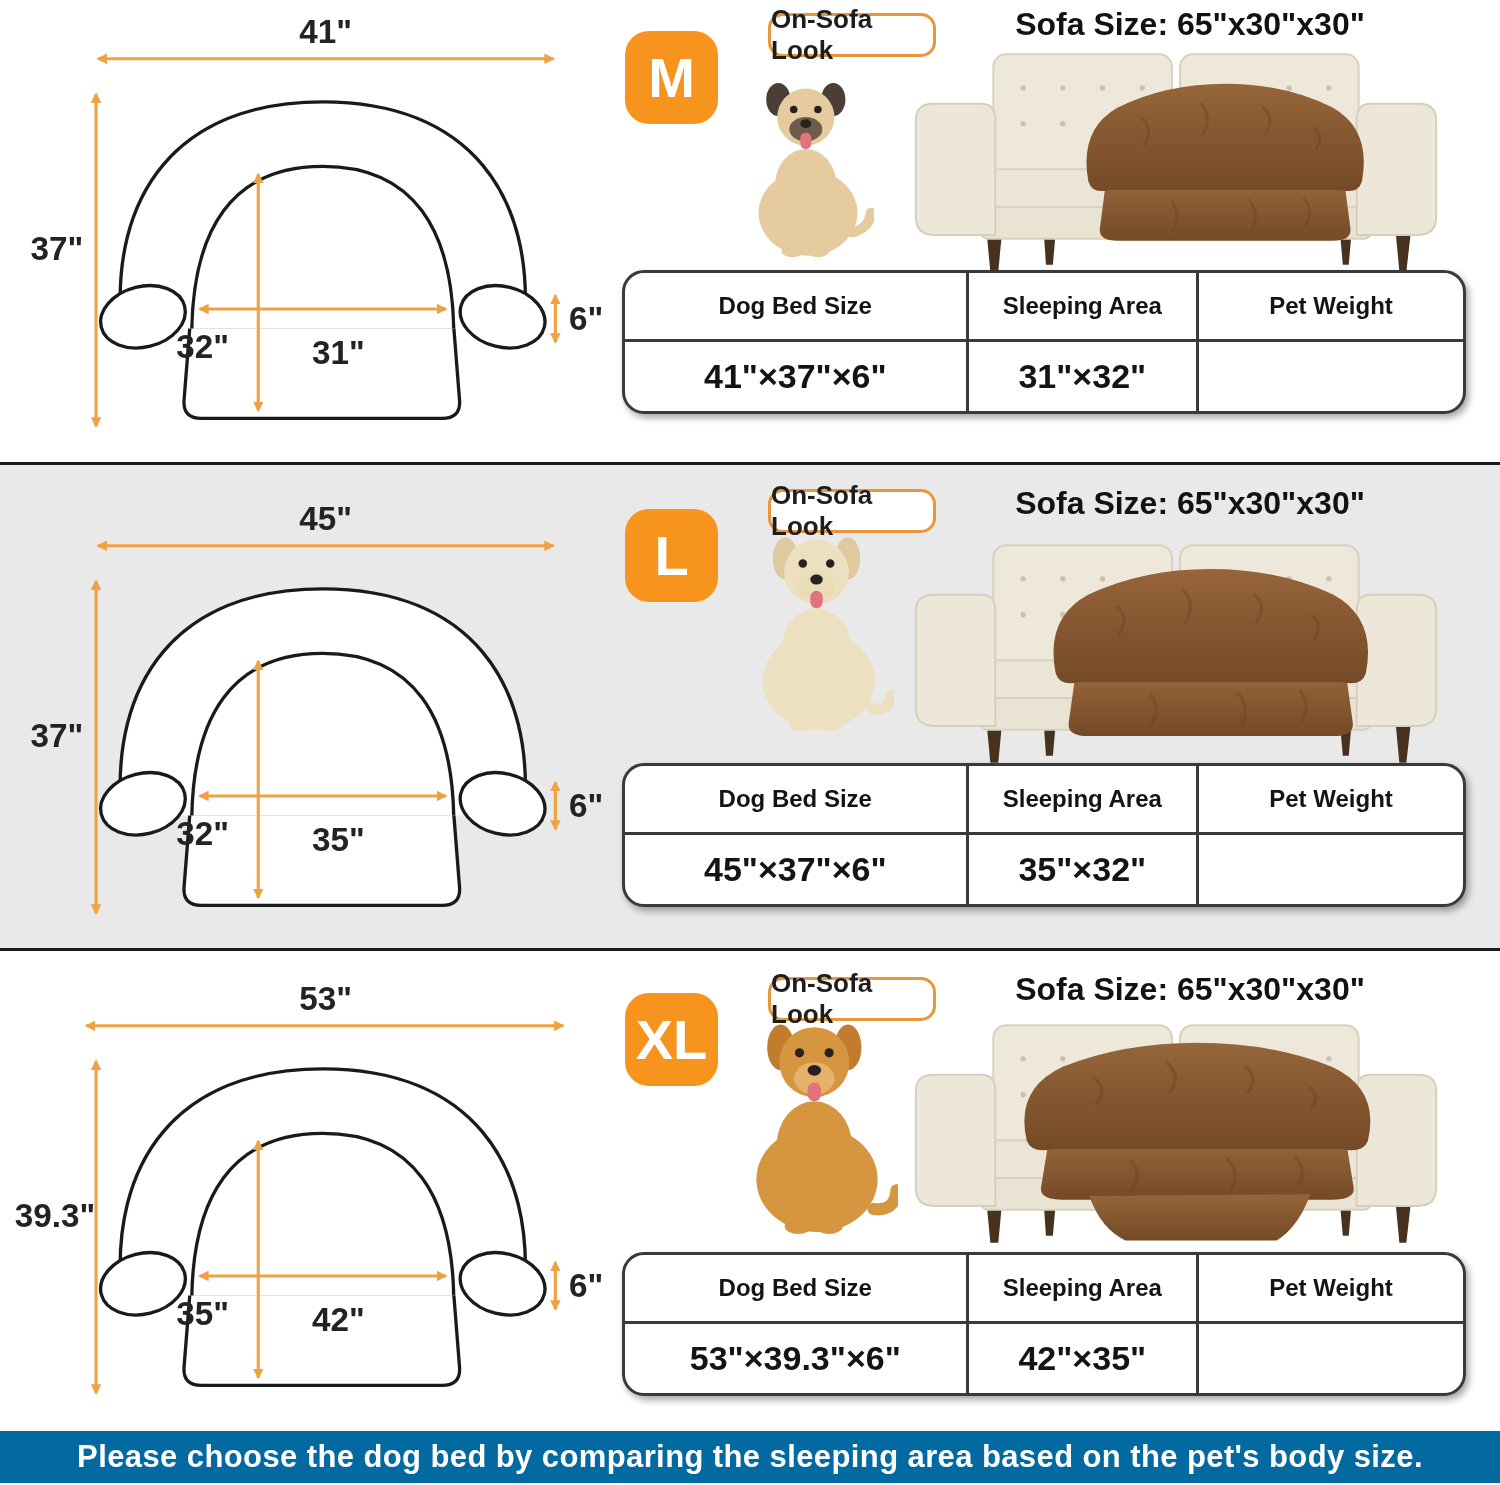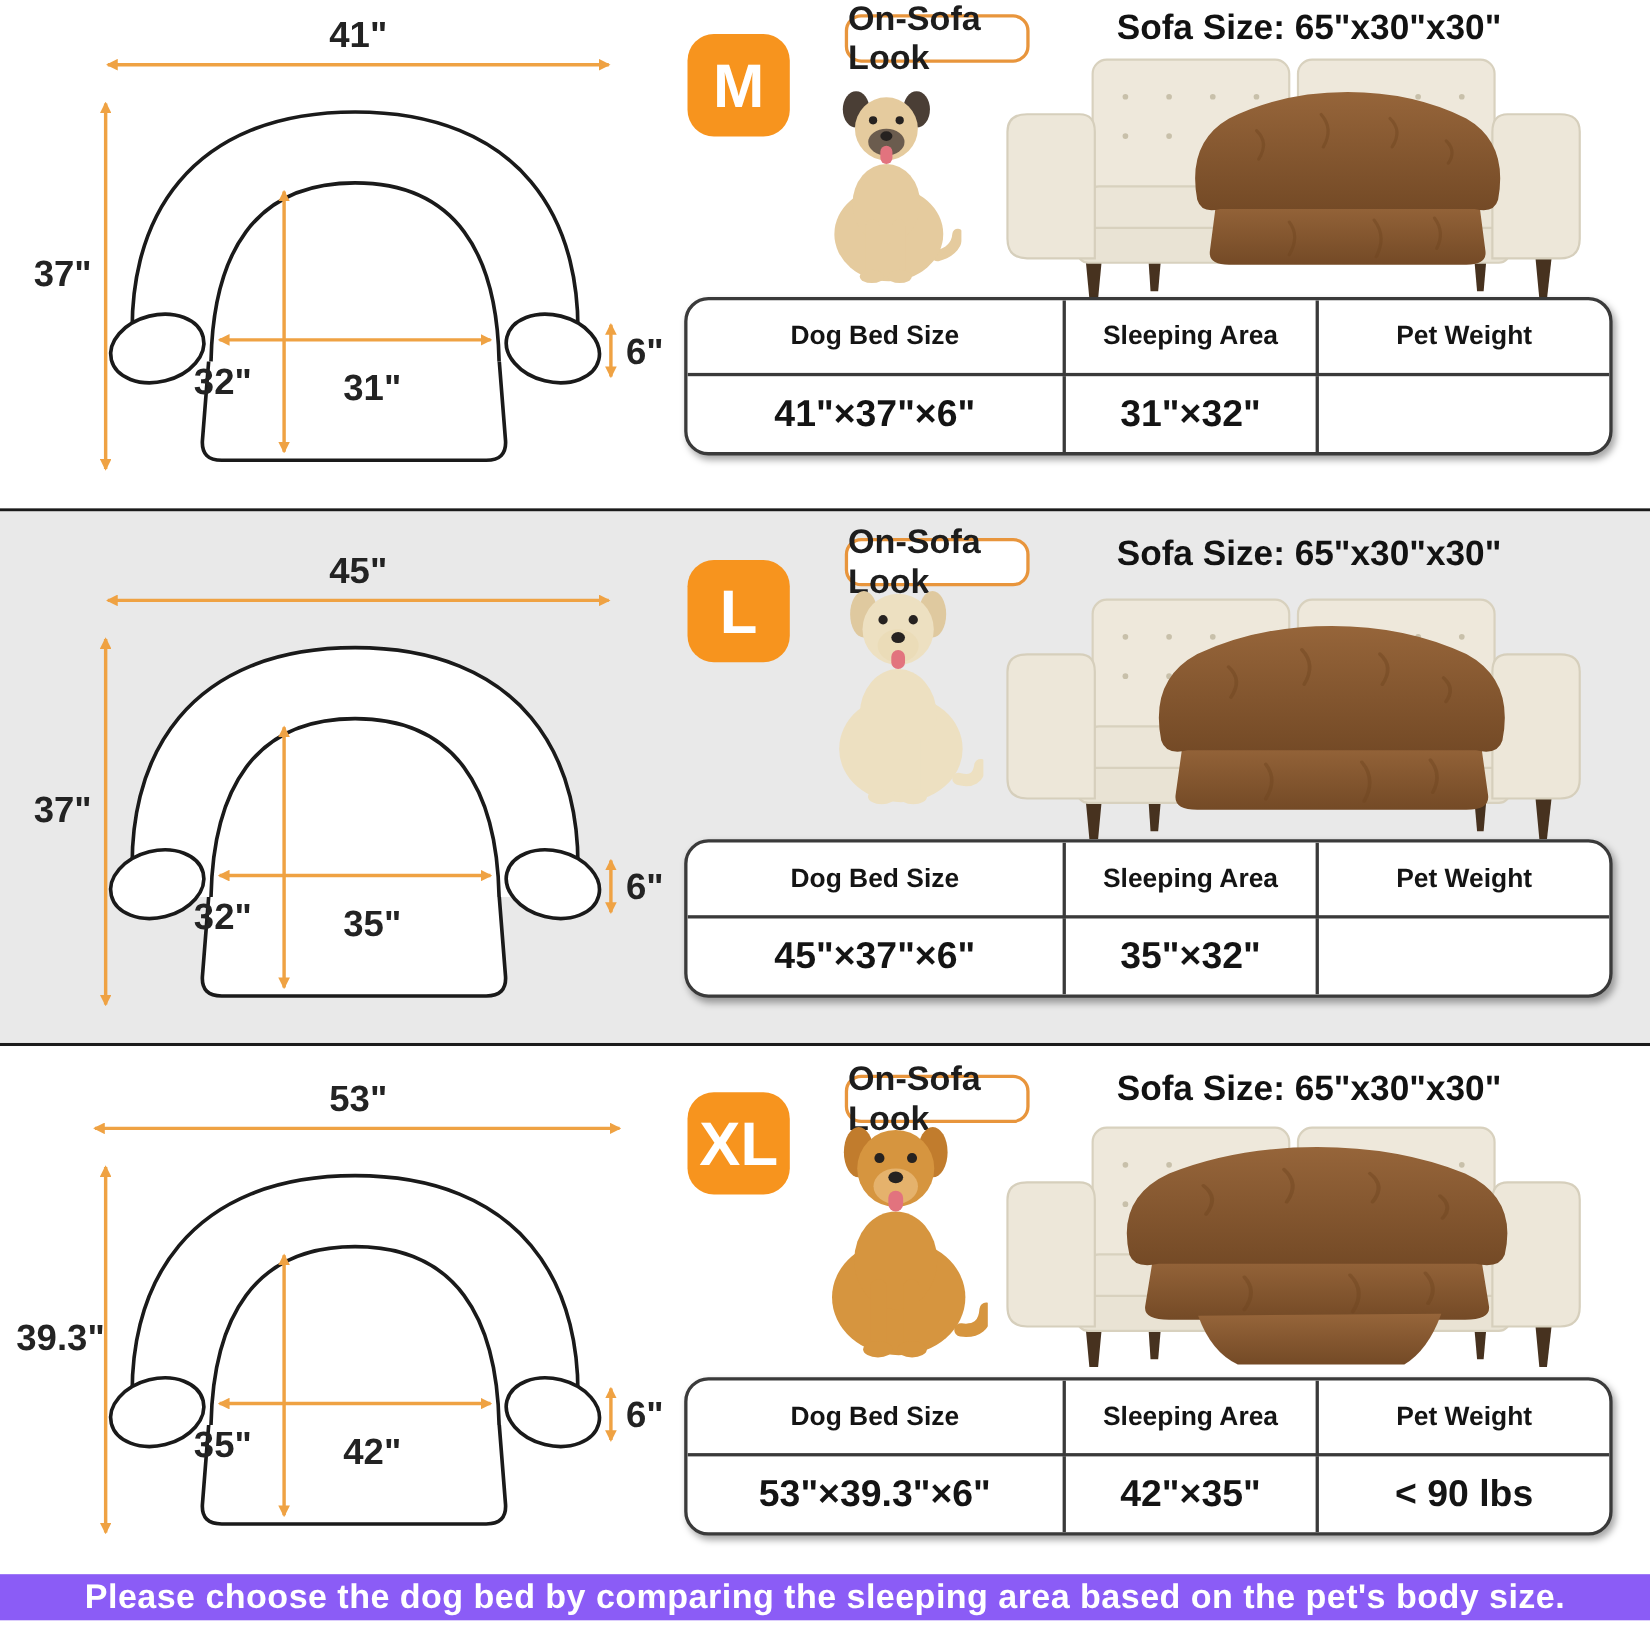--- a/index.html
+++ b/index.html
@@ -2,38 +2,38 @@
 <html><head>
 <meta charset="utf-8">
 <style>
   html,body{margin:0;padding:0;background:#fff;}
   .page{position:relative;width:1500px;height:1485px;font-family:"Liberation Sans",sans-serif;background:#fff;overflow:hidden;}
   .band{position:relative;width:1500px;background:#fff;overflow:hidden;}
   .b0{height:462px;}
   .b1{height:483px;background:#E9E9E9;}
   .b2{height:480px;}
   .sep{height:3px;background:#1B1B1B;width:1500px;}
-  .footer{height:42px;width:1500px;background:#8b5cf6;display:flex;align-items:center;justify-content:center;
+  .footer{height:52px;width:1500px;background:#0369a1;display:flex;align-items:center;justify-content:center;
           color:#fff;font-size:31px;font-weight:bold;letter-spacing:.4px;}
 
   
   .diagram{position:absolute;left:12px;width:602px;height:436px;}
   .b0 .diagram{top:4px;} .b1 .diagram{top:26px;} .b2 .diagram{top:20px;}
   .dim{stroke:#EFA243;stroke-width:3.2;}
   .dtext{font:bold 34px "Liberation Sans",sans-serif;fill:#232323;}
   .bedline{fill:none;stroke:#1A1A1A;stroke-width:3.4;}
   .bedfill{fill:#fff;}
   .capline{fill:#fff;stroke:#1A1A1A;stroke-width:3.4;}
 
   
   .size-badge{position:absolute;left:625px;width:93px;height:93px;background:#F7941E;border-radius:24px;
               color:#fff;font-size:56px;font-weight:bold;display:flex;align-items:center;justify-content:center;}
   .b0 .size-badge{top:31px;} .b1 .size-badge{top:44px;} .b2 .size-badge{top:42px;}
   .onsofa{position:absolute;left:768px;width:162px;height:38px;background:#fff;border:3px solid #E8953C;border-radius:15px;
-          display:flex;align-items:center;justify-content:center;font-size:31px;font-weight:bold;color:#1D1D1D;}
+          display:flex;align-items:center;justify-content:center;font-size:26px;font-weight:bold;color:#1D1D1D;}
   .b0 .onsofa{top:13px;} .b1 .onsofa{top:24px;} .b2 .onsofa{top:26px;}
   .sofasize{position:absolute;left:1000px;width:380px;text-align:center;font-size:32px;font-weight:bold;color:#121212;}
   .b0 .sofasize{top:6px;} .b1 .sofasize{top:20px;} .b2 .sofasize{top:20px;}
 
   
   .dog{position:absolute;}
   .b0 .dog{left:742px;top:72px;width:132px;height:187px;}
   .b1 .dog{left:744px;top:56px;width:150px;height:212px;}
   .b2 .dog{left:736px;top:56px;width:162px;height:229px;}
   .dog .d-body,.dog .d-chest,.dog .d-head,.dog .d-leg,.dog .d-paw{fill:var(--db);}
@@ -395,18 +395,17 @@
         </g>
       </g>
     </svg>
 
     <div class="size-table">
       <div class="cell h c1">Dog Bed Size</div>
       <div class="cell h c2">Sleeping Area</div>
       <div class="cell h c3">Pet Weight</div>
       <div class="cell v c1">53"×39.3"×6"</div>
       <div class="cell v c2">42"×35"</div>
-      <div class="cell v c3">&lt; 90 lbs</div>
     </div>
   </section>
 
   <div class="footer">Please choose the dog bed by comparing the sleeping area based on the pet's body size.</div>
 </div>
 
 </body></html>

